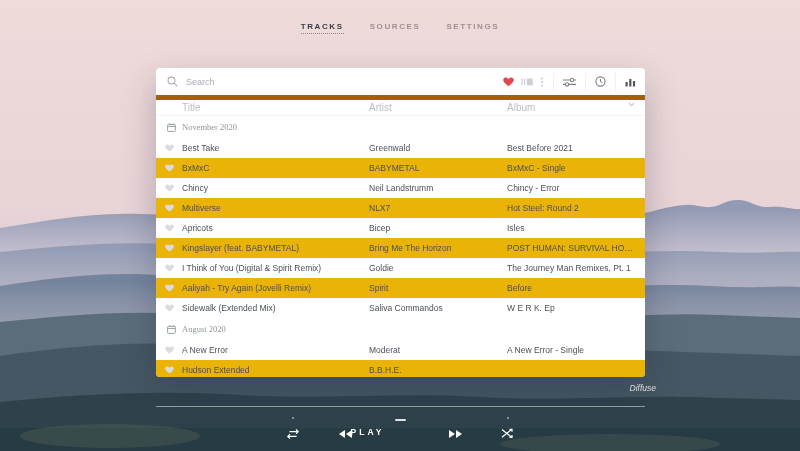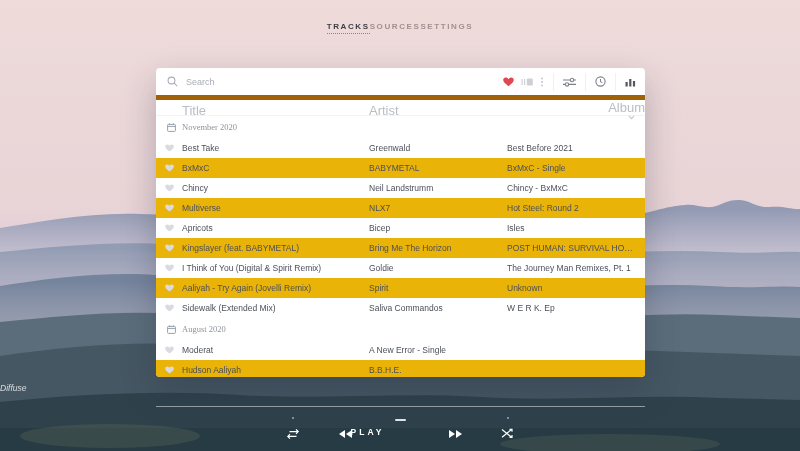--- a/index.html
+++ b/index.html
@@ -4,54 +4,54 @@
 <style>
   * { margin:0; padding:0; box-sizing:border-box; }
   html,body { width:800px; height:451px; overflow:hidden; }
   body { font-family:"Liberation Sans", sans-serif; position:relative; background:#e7d2d5; }
   #stage { position:absolute; inset:0; width:800px; height:451px; }
 
   
   #bg { position:absolute; inset:0; }
 
   
-  .topnav { position:absolute; top:22px; left:0; width:800px; display:flex; justify-content:center; }
+  .topnav { position:absolute; top:22px; left:0; width:800px; display:flex; justify-content:center; gap:26px; }
   .nav-item { font-size:8px; font-weight:bold; letter-spacing:1.6px; color:#a18f92; cursor:pointer; padding-bottom:2px; }
   .nav-item.active { color:#3e3d45; border-bottom:1px dotted rgba(62,61,69,.55); }
 
   
   .panel { position:absolute; left:156px; top:68px; width:489px; height:309px; background:#fff;
            border-radius:4px; box-shadow:0 14px 34px rgba(35,40,60,.28); overflow:hidden; }
 
   .searchbar { height:32px; display:flex; align-items:center; border-bottom:5px solid #a16207; }
   .search-glyph { margin-left:11px; flex:0 0 auto; }
   .search-input { flex:1; border:0; outline:none; font-family:"Liberation Sans",sans-serif;
                   font-size:9px; color:#4b5058; padding:0 8px; background:transparent; }
   .search-input::placeholder { color:#a9adb5; }
   .hgroup { display:flex; align-items:center; height:18px; padding:0 9px; gap:7px; border-left:1px solid #f1f1f4; }
   .hgroup.first { border-left:none; }
   .icon-btn { display:flex; align-items:center; cursor:pointer; }
 
   .thead { height:16px; display:grid; grid-template-columns:26px 187px 138px 1fr; align-items:center;
            border-bottom:1px solid #f3f3f5; }
-  .th { font-size:13px; color:#b9bec6; }
+  .th { font-size:10px; color:#b9bec6; }
   .th-caret { justify-self:end; margin-right:10px; cursor:pointer; display:flex; }
 
   .list { }
   .group-row { height:22px; display:flex; align-items:center;font-family:Liberation Serif, serif; }
   .group-row svg { margin-left:11px; }
   .group-label { font-size:8.5px; color:#8d939b; margin-left:6px; }
 
   .track-row { height:20px; display:grid; grid-template-columns:26px 187px 138px 1fr; align-items:center; cursor:pointer; }
   .track-row.alt { background:#eab308; }
   .row-heart { justify-self:center; cursor:pointer; }
   .cell { font-size:8.5px; color:#4b5058; white-space:nowrap; overflow:hidden; text-overflow:ellipsis; padding-right:8px; }
 
   
-  .app-label { position:absolute; top:383px; left:0; width:656px; text-align:left;
+  .app-label { position:absolute; top:383px; left:0; width:656px; text-align:right;
                font-size:8.5px; font-style:italic; color:rgba(255,255,255,.78); }
   .seekbar { position:absolute; top:405px; left:156px; width:489px; height:3px; cursor:pointer; }
   .seekbar .line { position:absolute; top:1px; left:0; width:100%; height:1px; background:rgba(255,255,255,.48); }
 
   .controls { position:absolute; top:414px; left:0; width:800px; height:30px; }
   .ctl { position:absolute; cursor:pointer; display:flex; justify-content:center; }
   .ind-dot { position:absolute; top:417px; width:2px; height:2px; border-radius:50%; background:rgba(255,255,255,.55); }
   .play-dash { position:absolute; top:419px; left:395px; width:11px; height:2px; border-radius:1px; background:rgba(255,255,255,.85); }
   .play-label { position:absolute; top:427px; left:0; width:732px; text-align:center; font-size:8.5px;
                 font-weight:bold; letter-spacing:3px; color:#fff; cursor:pointer; text-indent:3px; }
@@ -161,21 +161,21 @@
             <rect x="7.9" y="4" width="2.2" height="5.5" fill="#55575e"></rect>
           </svg>
         </span>
       </div>
     </div>
 
     <div class="thead">
       <span></span>
       <span class="th">Title</span>
       <span class="th">Artist</span>
-      <span class="th" style="display:flex; justify-content:space-between; align-items:flex-end;flex-direction:column;">
+      <span class="th" style="display:flex; justify-content:space-between; align-items:flex-start;">
         <span>Album</span>
         <span class="th-caret">
           <svg width="7" height="5" viewBox="0 0 7 5">
             <polyline points="1,1 3.5,3.6 6,1" fill="none" stroke="#c6cad2" stroke-width="1.1"></polyline>
           </svg>
         </span>
       </span>
     </div>
 
     <div class="list">
@@ -206,21 +206,21 @@
     <span class="cell c-artist">BABYMETAL</span>
     <span class="cell c-album">BxMxC - Single</span>
   </div>
 
   <div class="track-row">
     <svg class="row-heart" width="9" height="8" viewBox="0 0 12 10">
       <path d="M6 9.6 C2.2 6.9 0.2 4.6 0.2 2.9 C0.2 1.3 1.5 0.2 3 0.2 C4.2 0.2 5.2 0.8 6 1.9 C6.8 0.8 7.8 0.2 9 0.2 C10.5 0.2 11.8 1.3 11.8 2.9 C11.8 4.6 9.8 6.9 6 9.6 Z" fill="#dadbe0"></path>
     </svg>
     <span class="cell c-title">Chincy</span>
     <span class="cell c-artist">Neil Landstrumm</span>
-    <span class="cell c-album">Chincy - BxMxC</span>
+    <span class="cell c-album">Chincy - Error</span>
   </div>
 
   <div class="track-row alt">
     <svg class="row-heart" width="9" height="8" viewBox="0 0 12 10">
       <path d="M6 9.6 C2.2 6.9 0.2 4.6 0.2 2.9 C0.2 1.3 1.5 0.2 3 0.2 C4.2 0.2 5.2 0.8 6 1.9 C6.8 0.8 7.8 0.2 9 0.2 C10.5 0.2 11.8 1.3 11.8 2.9 C11.8 4.6 9.8 6.9 6 9.6 Z" fill="#dadbe0"></path>
     </svg>
     <span class="cell c-title">Multiverse</span>
     <span class="cell c-artist">NLX7</span>
     <span class="cell c-album">Hot Steel: Round 2</span>
   </div>
@@ -251,21 +251,21 @@
     <span class="cell c-artist">Goldie</span>
     <span class="cell c-album">The Journey Man Remixes, Pt. 1</span>
   </div>
 
   <div class="track-row alt">
     <svg class="row-heart" width="9" height="8" viewBox="0 0 12 10">
       <path d="M6 9.6 C2.2 6.9 0.2 4.6 0.2 2.9 C0.2 1.3 1.5 0.2 3 0.2 C4.2 0.2 5.2 0.8 6 1.9 C6.8 0.8 7.8 0.2 9 0.2 C10.5 0.2 11.8 1.3 11.8 2.9 C11.8 4.6 9.8 6.9 6 9.6 Z" fill="#dadbe0"></path>
     </svg>
     <span class="cell c-title">Aaliyah - Try Again (Jovelli Remix)</span>
     <span class="cell c-artist">Spirit</span>
-    <span class="cell c-album">Unknown</span>
+    <span class="cell c-album">Before</span>
   </div>
 
   <div class="track-row">
     <svg class="row-heart" width="9" height="8" viewBox="0 0 12 10">
       <path d="M6 9.6 C2.2 6.9 0.2 4.6 0.2 2.9 C0.2 1.3 1.5 0.2 3 0.2 C4.2 0.2 5.2 0.8 6 1.9 C6.8 0.8 7.8 0.2 9 0.2 C10.5 0.2 11.8 1.3 11.8 2.9 C11.8 4.6 9.8 6.9 6 9.6 Z" fill="#dadbe0"></path>
     </svg>
     <span class="cell c-title">Sidewalk (Extended Mix)</span>
     <span class="cell c-artist">Saliva Commandos</span>
     <span class="cell c-album">W E R K. Ep</span>
   </div>
@@ -277,29 +277,30 @@
       <line x1="2.6" y1="0.3" x2="2.6" y2="1.8" stroke="#9aa0a8" stroke-width="1"></line>
       <line x1="6.4" y1="0.3" x2="6.4" y2="1.8" stroke="#9aa0a8" stroke-width="1"></line>
     </svg>
     <span class="group-label">August 2020</span>
   </div>
 
   <div class="track-row">
     <svg class="row-heart" width="9" height="8" viewBox="0 0 12 10">
       <path d="M6 9.6 C2.2 6.9 0.2 4.6 0.2 2.9 C0.2 1.3 1.5 0.2 3 0.2 C4.2 0.2 5.2 0.8 6 1.9 C6.8 0.8 7.8 0.2 9 0.2 C10.5 0.2 11.8 1.3 11.8 2.9 C11.8 4.6 9.8 6.9 6 9.6 Z" fill="#dadbe0"></path>
     </svg>
+    <span class="cell c-title">A New Error</span>
     <span class="cell c-artist">Moderat</span>
     <span class="cell c-album">A New Error - Single</span>
   </div>
 
   <div class="track-row alt">
     <svg class="row-heart" width="9" height="8" viewBox="0 0 12 10">
       <path d="M6 9.6 C2.2 6.9 0.2 4.6 0.2 2.9 C0.2 1.3 1.5 0.2 3 0.2 C4.2 0.2 5.2 0.8 6 1.9 C6.8 0.8 7.8 0.2 9 0.2 C10.5 0.2 11.8 1.3 11.8 2.9 C11.8 4.6 9.8 6.9 6 9.6 Z" fill="#dadbe0"></path>
     </svg>
-    <span class="cell c-artist">Hudson Aaliyah</span>
+    <span class="cell c-artist">Hudson Extended</span>
     <span class="cell c-album">B.B.H.E.</span>
   </div>
 </div>
   </div>
 
   <div class="app-label">Diffuse</div>
 
   <div class="seekbar">
     <div class="line"></div>
   </div>

